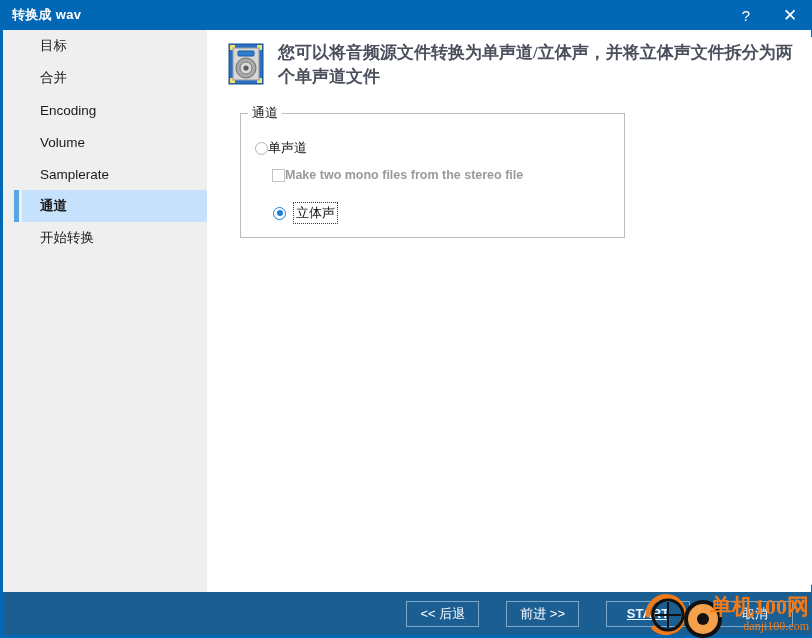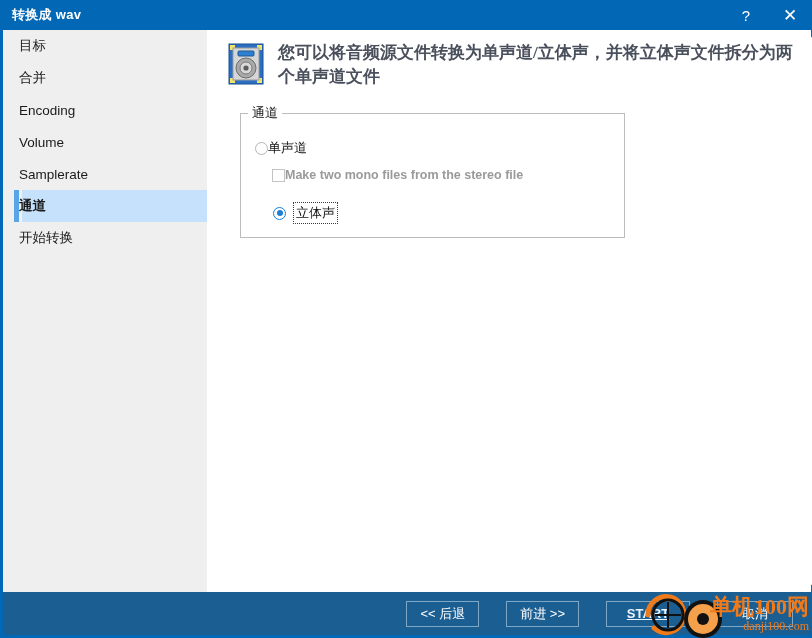--- a/index.html
+++ b/index.html
@@ -85,21 +85,21 @@
     left: 3px; top: 30px;
     width: 204px;
     height: 562px;
     background: #efefef;
   }
   .nav-item {
     position: relative;
     height: 32px;
     display: flex;
     align-items: center;
-    padding-left: 16px;
+    padding-left: 37px;
     box-sizing: border-box;
     font-size: 13.5px;
     color: #1a1a1a;
     cursor: pointer;
     white-space: nowrap;
   }
   .nav-item .accent {
     position: absolute;
     left: 11px; top: 0;
     width: 5px; height: 32px;

